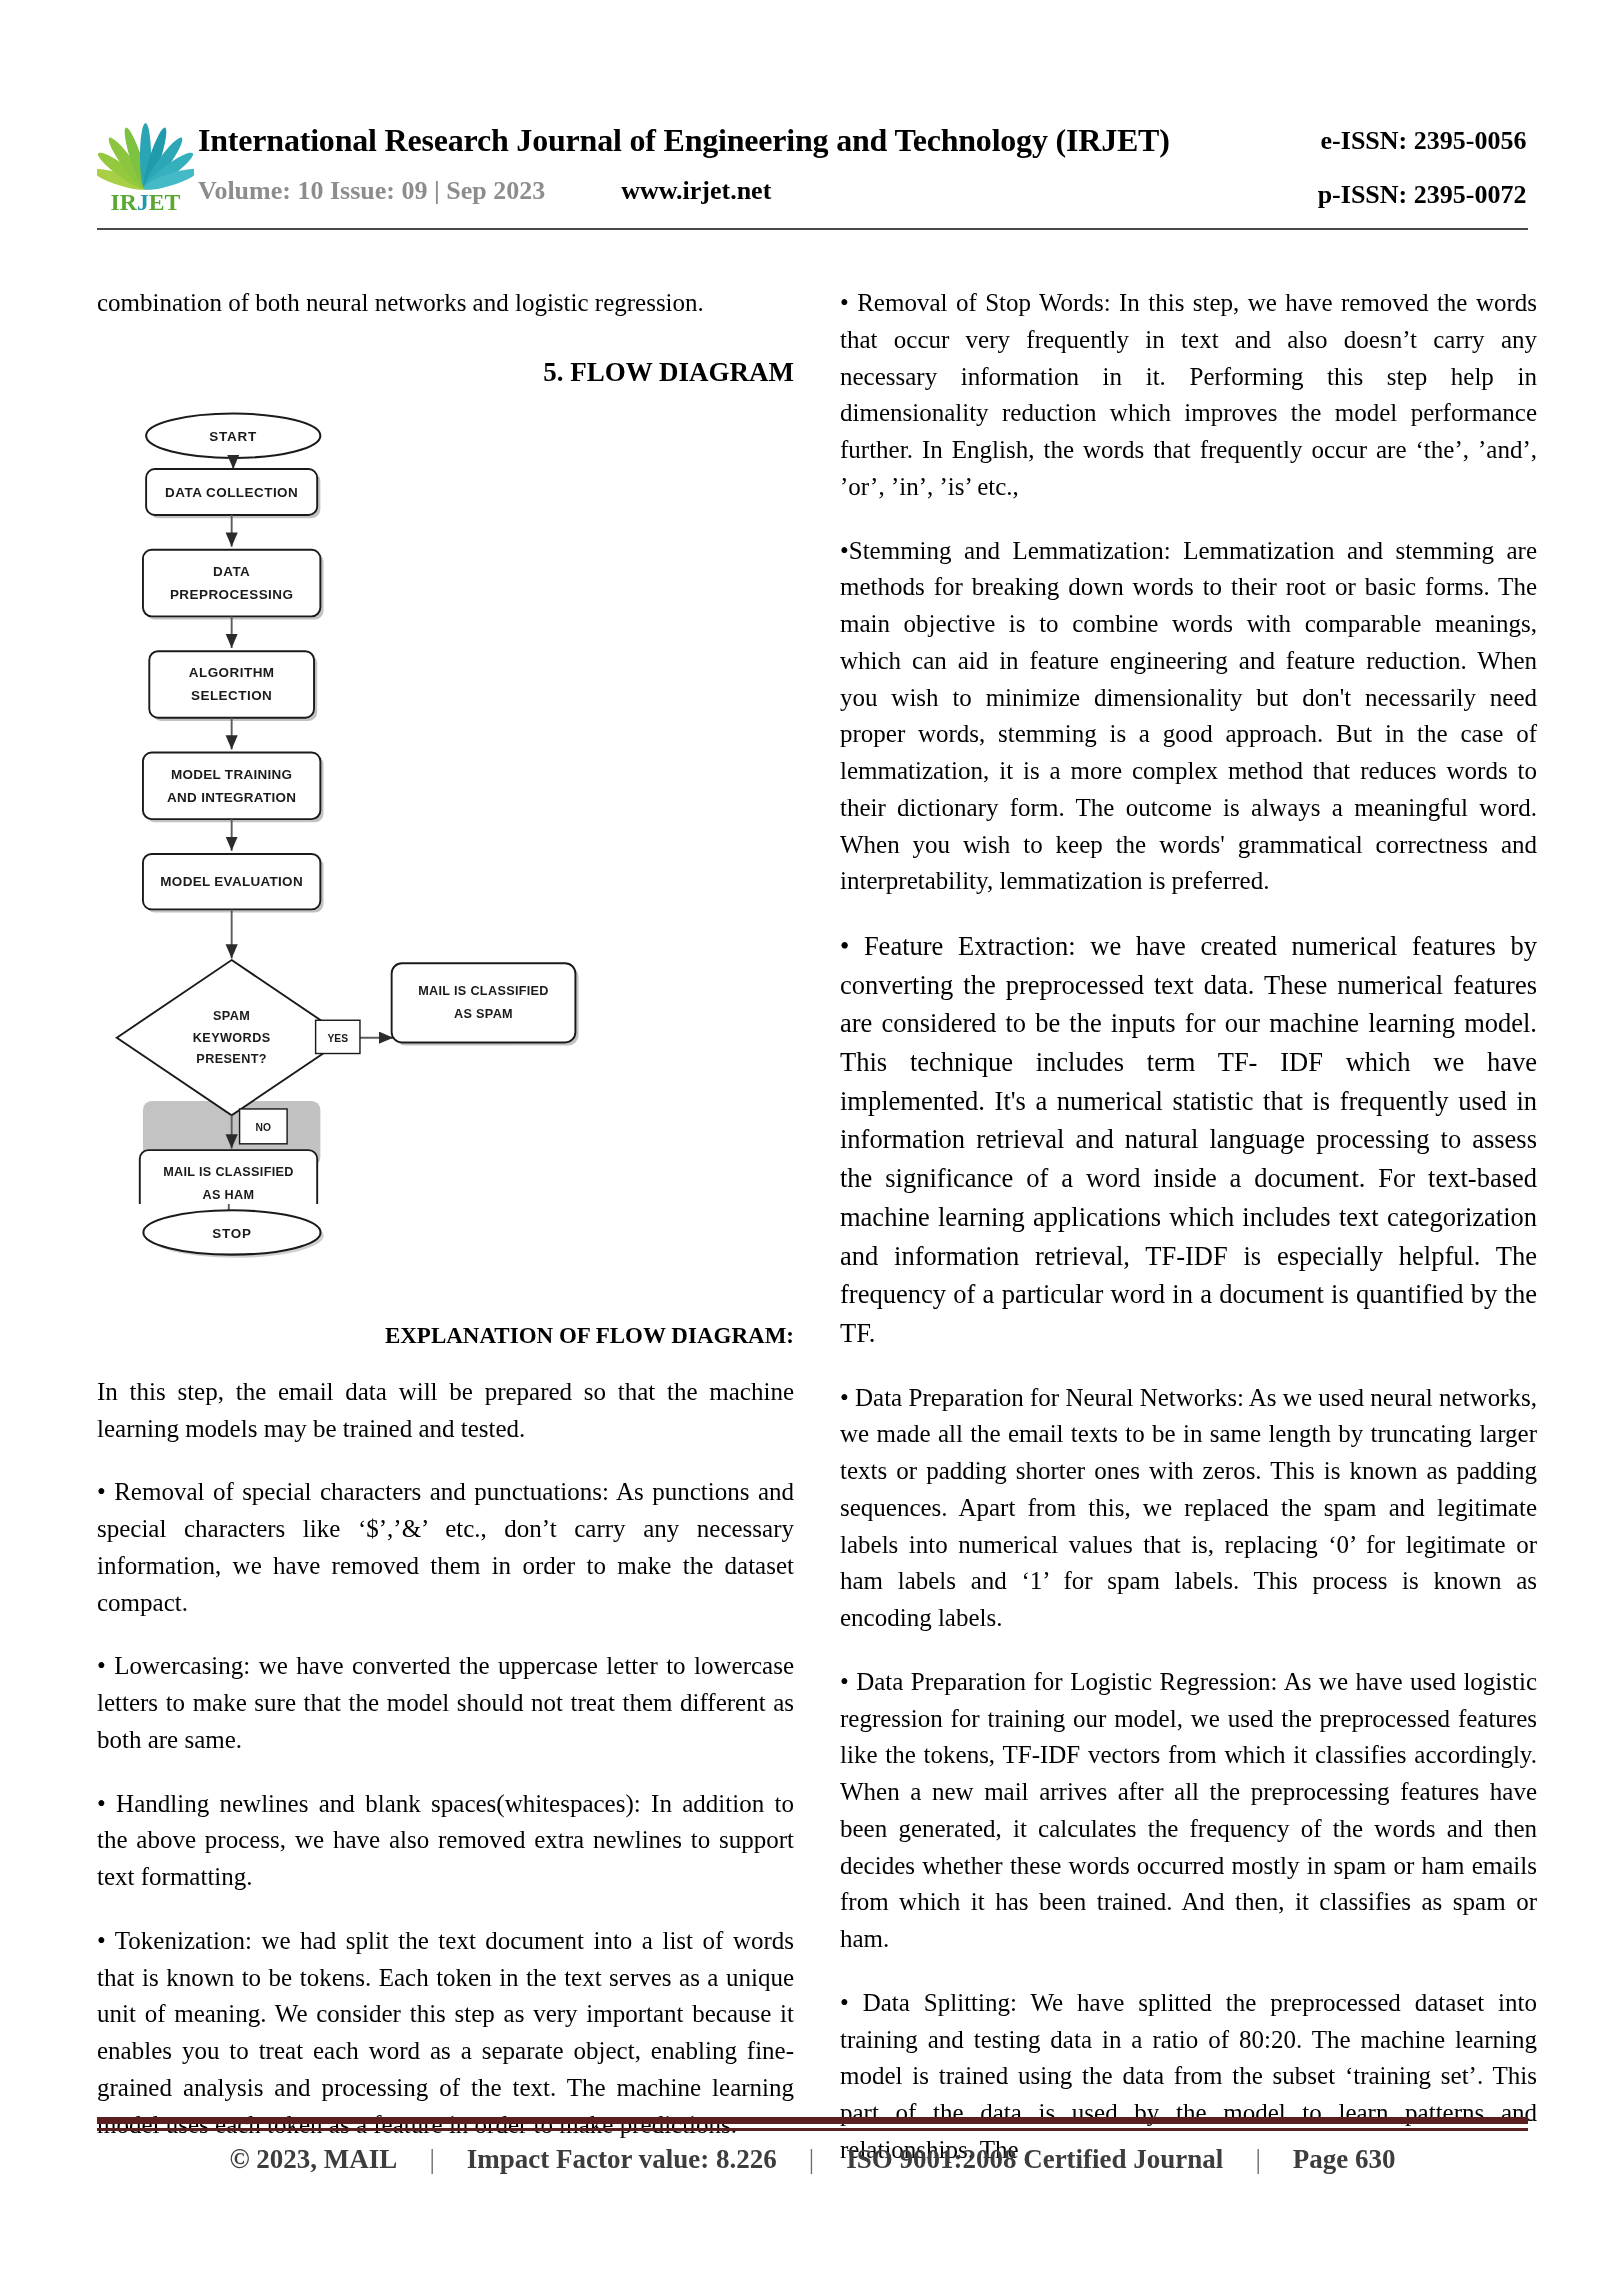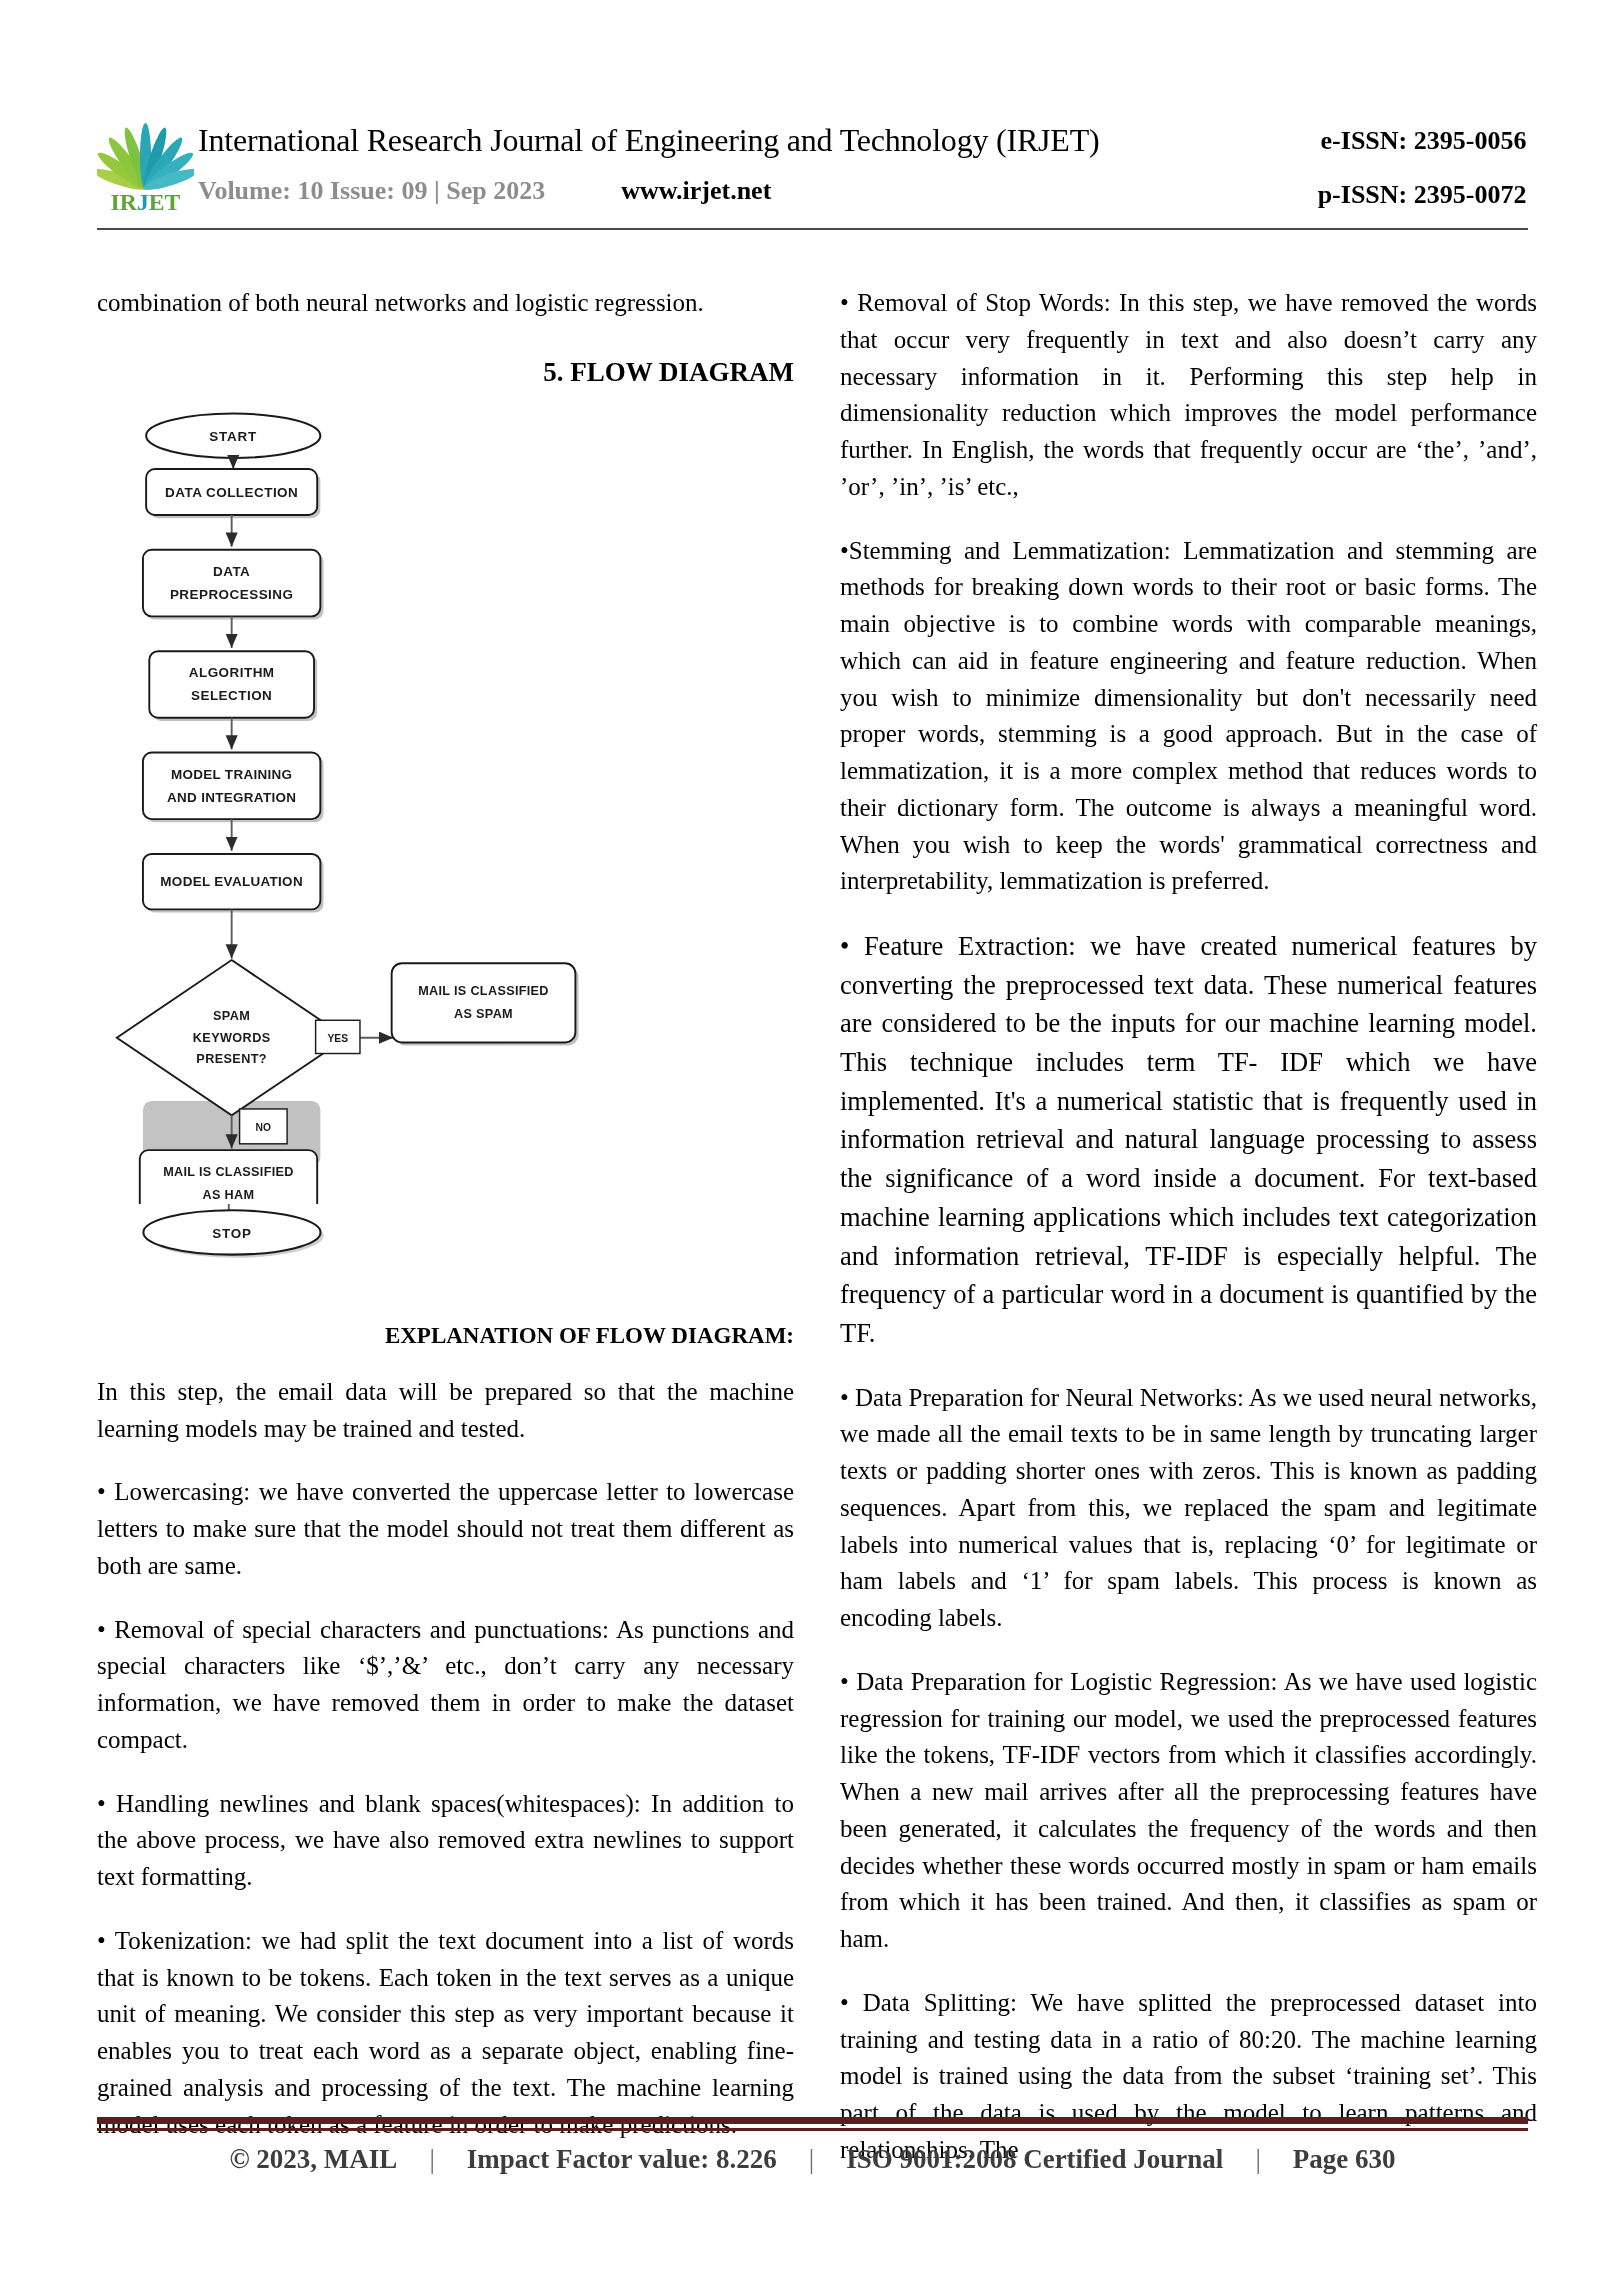--- a/index.html
+++ b/index.html
@@ -44,21 +44,21 @@
     min-width: 97px;
     height: 98px;
     position: absolute;
     left: 0;
     top: 2.4px;
   }
   .logo-svg { display:block; }
 
   .hdr-title {
     font-size: 32px;
-    font-weight: normal;
+    font-weight: bold;
     letter-spacing: -0.2px;
     white-space: nowrap;
     margin-left: 101px;
   }
   .hdr-eissn {
     font-size: 26px;
     font-weight: bold;
     white-space: nowrap;
     margin-left: auto;
     padding-right: 1.6px;
@@ -316,22 +316,22 @@
         <g>
           <ellipse cx="170" cy="36" rx="112" ry="28" fill="#ffffff" stroke="#1a1a1a" stroke-width="2.6"></ellipse>
           <text x="170" y="43" text-anchor="middle" font-family="Liberation Sans, sans-serif" font-size="17" font-weight="bold" fill="#1a1a1a" letter-spacing="1">STOP</text>
         </g>
       </svg>
     </div>
 
     <h3 class="subsection">EXPLANATION OF FLOW DIAGRAM:</h3>
 
     <p class="body">In this step, the email data will be prepared so that the machine learning models may be trained and tested.</p>
+    <p class="body">• Removal of special characters and punctuations: As punctions and special characters like ‘$’,’&amp;’ etc., don’t carry any necessary information, we have removed them in order to make the dataset compact.</p>
     <p class="body">• Lowercasing: we have converted the uppercase letter to lowercase letters to make sure that the model should not treat them different as both are same.</p>
-    <p class="body">• Removal of special characters and punctuations: As punctions and special characters like ‘$’,’&amp;’ etc., don’t carry any necessary information, we have removed them in order to make the dataset compact.</p>
     <p class="body">• Handling newlines and blank spaces(whitespaces): In addition to the above process, we have also removed extra newlines to support text formatting.</p>
     <p class="body last">• Tokenization: we had split the text document into a list of words that is known to be tokens. Each token in the text serves as a unique unit of meaning. We consider this step as very important because it enables you to treat each word as a separate object, enabling fine-grained analysis and processing of the text. The machine learning model uses each token as a feature in order to make predictions.</p>
   </div>
 
   <div class="col col-right">
     <p class="body">• Removal of Stop Words: In this step, we have removed the words that occur very frequently in text and also doesn’t carry any necessary information in it. Performing this step help in dimensionality reduction which improves the model performance further. In English, the words that frequently occur are ‘the’, ’and’, ’or’, ’in’, ’is’ etc.,</p>
     <p class="body">•Stemming and Lemmatization: Lemmatization and stemming are methods for breaking down words to their root or basic forms. The main objective is to combine words with comparable meanings, which can aid in feature engineering and feature reduction. When you wish to minimize dimensionality but don't necessarily need proper words, stemming is a good approach. But in the case of lemmatization, it is a more complex method that reduces words to their dictionary form. The outcome is always a meaningful word. When you wish to keep the words' grammatical correctness and interpretability, lemmatization is preferred.</p>
     <p class="body big">• Feature Extraction: we have created numerical features by converting the preprocessed text data. These numerical features are considered to be the inputs for our machine learning model. This technique includes term TF- IDF which we have implemented. It's a numerical statistic that is frequently used in information retrieval and natural language processing to assess the significance of a word inside a document. For text-based machine learning applications which includes text categorization and information retrieval, TF-IDF is especially helpful. The frequency of a particular word in a document is quantified by the TF.</p>
     <p class="body">• Data Preparation for Neural Networks: As we used neural networks, we made all the email texts to be in same length by truncating larger texts or padding shorter ones with zeros. This is known as padding sequences. Apart from this, we replaced the spam and legitimate labels into numerical values that is, replacing ‘0’ for legitimate or ham labels and ‘1’ for spam labels. This process is known as encoding labels.</p>
     <p class="body">• Data Preparation for Logistic Regression: As we have used logistic regression for training our model, we used the preprocessed features like the tokens, TF-IDF vectors from which it classifies accordingly. When a new mail arrives after all the preprocessing features have been generated, it calculates the frequency of the words and then decides whether these words occurred mostly in spam or ham emails from which it has been trained. And then, it classifies as spam or ham.</p>

